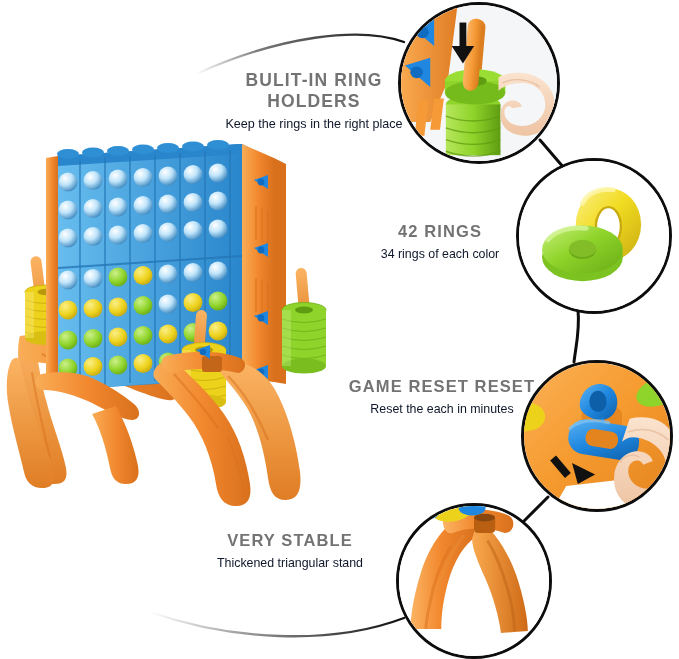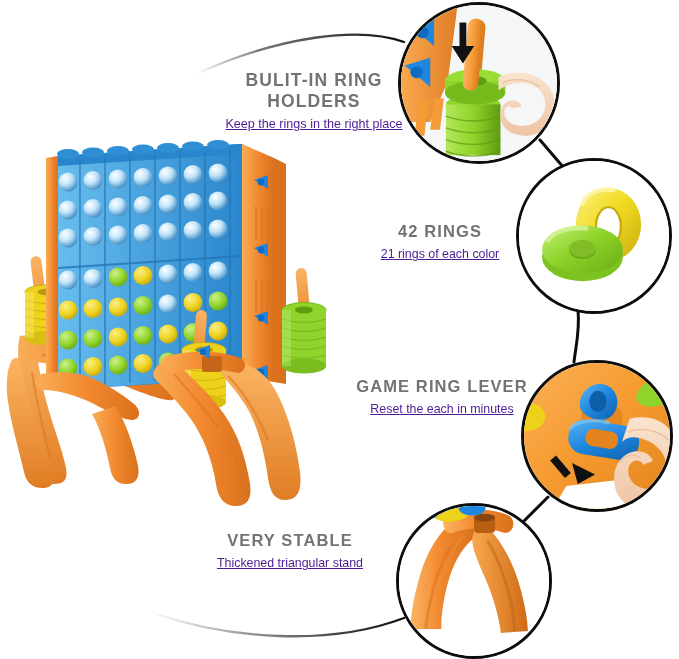--- a/index.html
+++ b/index.html
@@ -23,25 +23,24 @@
   .callout { position: absolute; text-align: center; }
   .callout .title {
     font-weight: bold;
     color: #737373;
     letter-spacing: 1.1px;
     line-height: 1.18;
     white-space: pre-line;
     margin: 0;
   }
   .callout .sub {
-    color: #4c1d95;
+    color: #0f172a;
     margin: 6px 0 0 0;
     line-height: 1.2;
     font-weight: normal;
-    text-decoration: underline;
   }
   #callout-ring-holders { left: 196px; top: 70px; width: 236px; }
   #callout-ring-holders .title { font-size: 17.5px; }
   #callout-ring-holders .sub { font-size: 12.6px; }
 
   #callout-rings { left: 340px; top: 222px; width: 200px; }
   #callout-rings .title { font-size: 16.5px; }
   #callout-rings .sub { font-size: 12.4px; }
 
   #callout-reset { left: 336px; top: 377px; width: 212px; }
@@ -430,21 +429,21 @@
 
       <g>
         <path d="M100,74 C112,68 128,68 140,74 152,80 158,92 158,104 158,120 146,132 130,134 118,135 108,130 104,122 100,114 102,104 108,100 114,96 122,98 124,104 L114,106 C112,102 106,104 106,110 106,118 114,124 124,124 138,124 148,114 148,102 148,90 138,80 124,80 112,80 104,84 100,88 Z" fill="url(#i1skin)"></path>
         <path d="M104,80 C116,74 132,76 142,84" fill="none" stroke="#e0b392" stroke-width="1.4" opacity="0.7"></path>
       </g>
     </svg>
   </div>
 
   <div class="callout" id="callout-rings">
     <p class="title">42 RINGS</p>
-    <p class="sub">21 rings of each color</p>
+    <p class="sub">34 rings of each color</p>
   </div>
 
   <div class="inset" id="inset-rings">
     <svg viewBox="0 0 156 156" xmlns="http://www.w3.org/2000/svg">
       <defs>
         <linearGradient id="i2y" x1="0" y1="0" x2="1" y2="1">
           <stop offset="0" stop-color="#fbef86"></stop>
             <stop offset="0.45" stop-color="#f2dc22"></stop>
             <stop offset="1" stop-color="#c9ab10"></stop>
         </linearGradient>
@@ -467,21 +466,21 @@
         <ellipse cx="66" cy="100" rx="42" ry="25" fill="#7cc220"></ellipse>
         <ellipse cx="66" cy="92" rx="42" ry="25" fill="url(#i2g)"></ellipse>
         <ellipse cx="66" cy="93" rx="14" ry="9" fill="#6aa818"></ellipse>
         <ellipse cx="66" cy="91" rx="14" ry="9" fill="#82bd28"></ellipse>
         <path d="M30,82 C38,72 54,68 70,70" fill="none" stroke="#d6f59b" stroke-width="5" stroke-linecap="round" opacity="0.8"></path>
       </g>
     </svg>
   </div>
 
   <div class="callout" id="callout-reset">
-    <p class="title">GAME RING LEVER</p>
+    <p class="title">GAME RESET RESET</p>
     <p class="sub">Reset the each in minutes</p>
   </div>
 
   <div class="inset" id="inset-reset">
     <svg viewBox="0 0 152 152" xmlns="http://www.w3.org/2000/svg">
       <defs>
         <linearGradient id="i3or" x1="0" y1="0" x2="1" y2="1">
           <stop offset="0" stop-color="#fbb157"></stop>
             <stop offset="0.5" stop-color="#f59a2e"></stop>
             <stop offset="1" stop-color="#e4841f"></stop>

